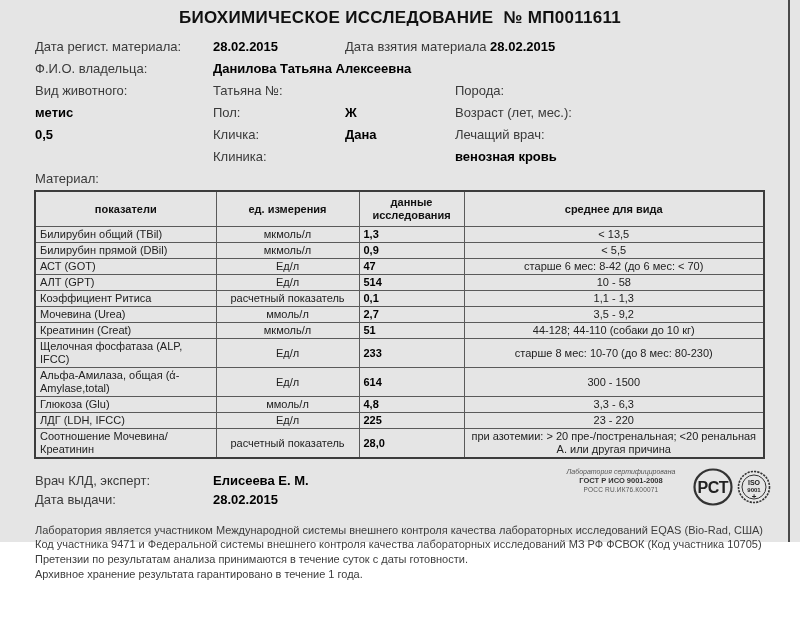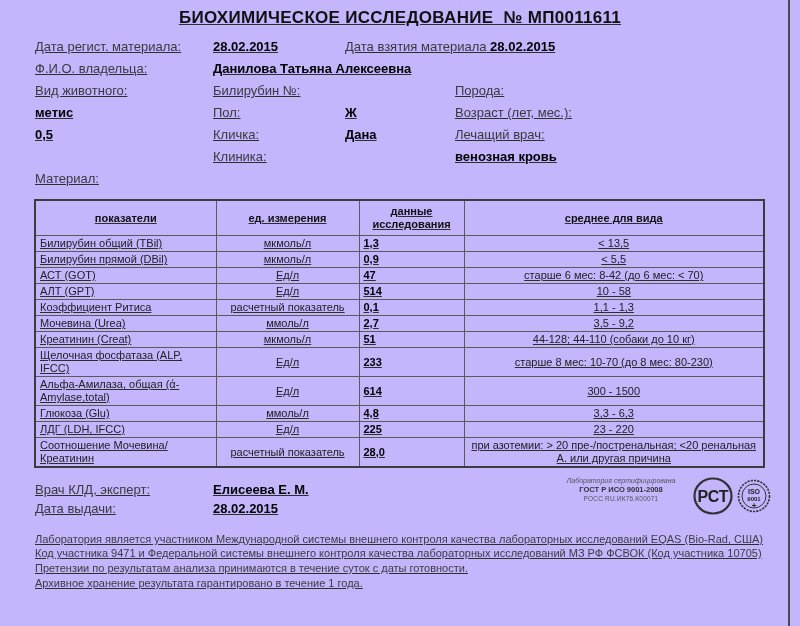--- a/index.html
+++ b/index.html
@@ -1,38 +1,38 @@
 <!DOCTYPE html>
 <html><head>
 <meta charset="utf-8">
 <style>
   html,body{margin:0;padding:0;}
   body{
     width:800px;height:626px;background:#ffffff;overflow:hidden;position:relative;
     font-family:"Liberation Sans","DejaVu Sans",sans-serif;color:#2e2e2e;
     -webkit-font-smoothing:antialiased;
   }
-  .page{position:relative;width:800px;height:626px;background:#c4b5fd;text-decoration:underline;}
+  .page{position:relative;width:800px;height:542px;background:#e5e5e5;}
   .edge-right{position:absolute;top:0;bottom:0;right:10px;width:2px;background:#4a4a4a;}
   .title{
     text-align:center;padding-top:8px;font-size:17px;font-weight:bold;color:#111;
     letter-spacing:.3px;white-space:pre;
   }
   .info-grid{
     margin:8px 30px 0 35px;
     display:grid;
     grid-template-columns:178px 132px 110px auto;
     font-size:13px;line-height:22px;color:#3a3a3a;
   }
   .info-grid .b, .b{font-weight:bold;color:#000;}
   .cell{white-space:nowrap;}
   .span34{grid-column:3/5;white-space:nowrap;}
   .span24{grid-column:2/5;white-space:nowrap;}
   table.lab{
-    margin:9px 0 0 34px;width:729px;border-collapse:collapse;
+    margin:0 0 0 34px;width:729px;border-collapse:collapse;
     font-size:11px;color:#222;border:2px solid #3c3c3c;table-layout:fixed;padding-left:16px;
   }
   table.lab th, table.lab td{border:1px solid #5a5a5a;padding:1px 4px;vertical-align:middle;}
   table.lab th{font-weight:bold;text-align:center;padding:4px 4px;line-height:13px;color:#111;}
   table.lab td{line-height:13px;}
   col.c1{width:181px;}col.c2{width:143px;}col.c3{width:105px;}col.c4{width:300px;}
   td.t-name{text-align:left;padding-left:3px;}
   td.t-unit{text-align:center;}
   td.t-val{text-align:left;font-weight:bold;color:#000;}
   td.t-ref{text-align:center;}
@@ -63,21 +63,21 @@
     <span class="cell b">28.02.2015</span>
     <span class="span34">
       <span>Дата взятия материала</span>
       <span class="b">28.02.2015</span>
     </span>
 
     <span class="cell">Ф.И.О. владельца:</span>
     <span class="span24 b">Данилова Татьяна Алексеевна</span>
 
     <span class="cell">Вид животного:</span>
-    <span class="cell">Билирубин №:</span>
+    <span class="cell">Татьяна №:</span>
     <span class="cell b"></span>
 
     <span class="cell">Порода:</span>
     <span class="cell b">метис</span>
     <span class="cell">Пол:</span>
     <span class="cell b">Ж</span>
 
     <span class="cell">Возраст (лет, мес.):</span>
     <span class="cell b">0,5</span>
     <span class="cell">Кличка:</span>

